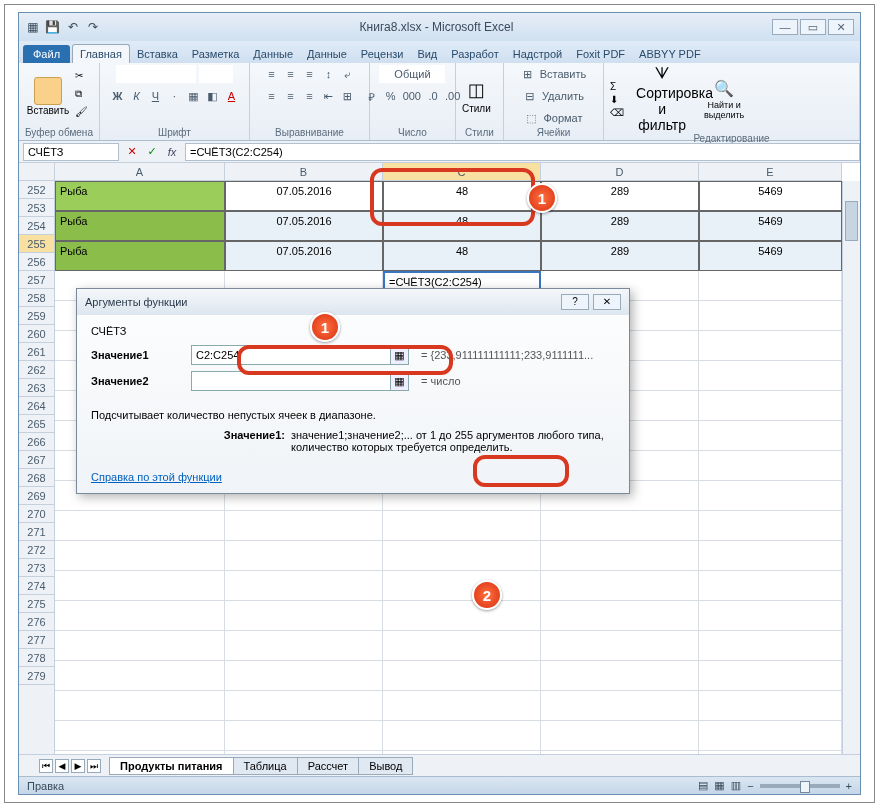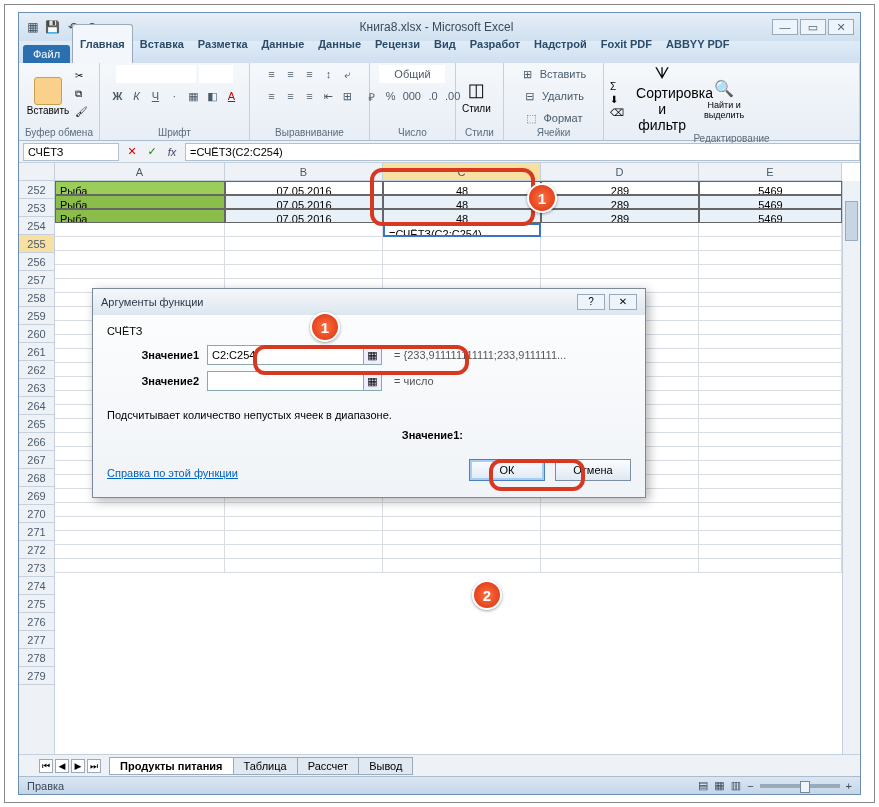--- a/index.html
+++ b/index.html
@@ -11,21 +11,21 @@
 
 .titlebar { height: 28px; background: linear-gradient(#e7eef7,#cfe0f0); display: flex; align-items: center; padding: 0 6px; font-size: 12px; color: #3a4a5a; }
 .titlebar .qat { display: flex; gap: 4px; align-items: center; }
 .titlebar .qat span { width: 16px; height: 16px; display: inline-flex; align-items: center; justify-content: center; }
 .titlebar .title { flex: 1; text-align: center; font-size: 12px; }
 .titlebar .winbtns { display: flex; gap: 2px; }
 .titlebar .winbtns span { width: 26px; height: 16px; border: 1px solid #9ab; background: #eef4fb; text-align: center; font-size: 11px; line-height: 14px; color: #567; }
 
 .ribbon-tabs { height: 22px; background: linear-gradient(#e0ebf7,#cfdff0); display: flex; align-items: flex-end; font-size: 11px; padding-left: 4px; }
 .ribbon-tabs .file { background: #2a6fb0; color: #fff; padding: 3px 10px; border-top-left-radius: 3px; border-top-right-radius: 3px; margin-right: 2px; }
-.ribbon-tabs .tab { padding: 13px 7px; color: #2a4b6a; cursor: default; font-weight: bold; }
+.ribbon-tabs .tab { padding: 3px 7px; color: #2a4b6a; cursor: default; }
 .ribbon-tabs .tab.active { background: #f3f6fa; border: 1px solid #9ab; border-bottom: none; border-top-left-radius: 3px; border-top-right-radius: 3px; }
 
 .ribbon { height: 78px; background: linear-gradient(#f5f8fb,#e8eef6); border-bottom: 1px solid #a9bcd0; display: flex; font-size: 10px; }
 .ribbon .group { border-right: 1px solid #c2d1e0; padding: 2px 6px; display: flex; flex-direction: column; justify-content: space-between; }
 .ribbon .group .body { flex: 1; display: flex; align-items: center; gap: 4px; }
 .ribbon .group .label { text-align: center; color: #5a6b7c; font-size: 10px; }
 .btn-paste { width: 46px; height: 56px; display: flex; flex-direction: column; align-items: center; justify-content: center; }
 .btn-paste .clip { width: 28px; height: 28px; background: #f9d18b; border: 1px solid #c8a050; border-radius: 3px; }
 .mini { width: 16px; height: 16px; display: inline-block; }
 .ribbon-col { display: flex; flex-direction: column; gap: 2px; }
@@ -40,21 +40,21 @@
 .fb-input { flex: 1; height: 18px; border: 1px solid #b0c0d0; background: #fff; padding: 0 4px; display: flex; align-items: center; }
 
 .grid-area { position: relative; background: #fff; height: calc(100% - 28px - 22px - 78px - 22px - 22px - 18px); overflow: hidden; }
 .corner { position: absolute; left: 0; top: 0; width: 36px; height: 18px; background: #eef2f7; border-right: 1px solid #c4d0de; border-bottom: 1px solid #c4d0de; }
 .col-headers { position: absolute; left: 36px; top: 0; right: 18px; height: 18px; display: flex; background: #eef2f7; border-bottom: 1px solid #c4d0de; }
 .col-headers div { border-right: 1px solid #c4d0de; text-align: center; font-size: 11px; line-height: 18px; color: #4a5b6c; }
 .col-headers .cA { width: 170px; } .col-headers .cB { width: 158px; } .col-headers .cC { width: 158px; background: #f8e0a0; } .col-headers .cD { width: 158px; } .col-headers .cE { flex: 1; }
 .row-headers { position: absolute; left: 0; top: 18px; bottom: 0; width: 36px; background: #eef2f7; border-right: 1px solid #c4d0de; }
 .row-headers div { height: 18px; border-bottom: 1px solid #c4d0de; text-align: center; font-size: 11px; line-height: 18px; color: #4a5b6c; }
 .cells { position: absolute; left: 36px; top: 18px; right: 18px; bottom: 0; }
-.row { display: flex; height: 14px; }
+.row { display: flex; height: 30px; }
 .cell { border-right: 1px solid #d8dde3; border-bottom: 1px solid #d8dde3; font-size: 11px; line-height: 18px; padding: 0 4px; overflow: hidden; white-space: nowrap; }
 .cA { width: 170px; } .cB { width: 158px; text-align: center; } .cC { width: 158px; text-align: center; } .cD { width: 158px; text-align: center; } .cE { flex: 1; text-align: center; }
 .dr .cA { background: #9acd5a; border: 1px solid #666; } .dr .cB, .dr .cC, .dr .cD, .dr .cE { border: 1px solid #666; }
 .dr.sel .cell { background: #e8f0f8; } .dr.sel .cA { background: #8abd4a; }
 
 .c-highlight { position: absolute; left: 370px; top: 168px; width: 165px; height: 58px; border: 4px solid #d93820; border-radius: 12px; pointer-events: none; }
 .badge { position: absolute; width: 30px; height: 30px; border-radius: 50%; background: radial-gradient(#ff7040,#d83010); border: 2px solid #fff; color: #fff; font-size: 15px; font-weight: bold; display: flex; align-items: center; justify-content: center; box-shadow: 0 1px 3px rgba(0,0,0,.4); pointer-events: none; }
 .badge.b1a { left: 527px; top: 183px; }
 
 .vscroll { position: absolute; right: 0; top: 18px; bottom: 0; width: 18px; background: #eef2f7; border-left: 1px solid #c4d0de; }
@@ -64,35 +64,35 @@
 .sheet-tabs .nav { display: flex; gap: 2px; margin-right: 8px; }
 .sheet-tabs .nav span { width: 14px; height: 14px; border: 1px solid #9ab; background: #fff; font-size: 9px; text-align: center; line-height: 12px; }
 .sheet-tabs .st { padding: 2px 10px; border: 1px solid #9ab; background: #e0e8f2; margin-right: -1px; }
 .sheet-tabs .st.active { background: #fff; font-weight: bold; text-align: center; }
 
 .statusbar { height: 18px; background: linear-gradient(#dbe6f2,#c5d6e8); border-top: 1px solid #a9bcd0; font-size: 11px; padding: 0 8px; display: flex; align-items: center; color: #3a4a5a; }
 .statusbar .zoom { margin-left: auto; display: flex; gap: 6px; align-items: center; }
 .statusbar .slider { width: 80px; height: 4px; background: #9ab; position: relative; }
 .statusbar .slider::after { content: ''; position: absolute; left: 50%; top: -3px; width: 8px; height: 10px; background: #eef4fb; border: 1px solid #789; }
 
-.dialog { position: absolute; left: 76px; top: 288px; width: 554px; background: linear-gradient(#fdfefe,#f0f3f7); border: 1px solid #7a8a9a; box-shadow: 3px 3px 10px rgba(0,0,0,.3); font-size: 11px; margin-left: 16px; }
+.dialog { position: absolute; left: 76px; top: 288px; width: 554px; background: linear-gradient(#fdfefe,#f0f3f7); border: 1px solid #7a8a9a; box-shadow: 3px 3px 10px rgba(0,0,0,.3); font-size: 11px; }
 .dialog .dtitle { height: 26px; background: linear-gradient(#f4f7fa,#dde6ef); display: flex; align-items: center; padding: 0 8px; }
 .dialog .dtitle .txt { flex: 1; color: #2a3a4a; }
 .dialog .dtitle .dbtn { width: 28px; height: 16px; border: 1px solid #9ab; background: #eef4fb; margin-left: 4px; text-align: center; font-size: 10px; line-height: 14px; }
 .dialog .dbody { padding: 10px 14px; }
 .dialog .fname { font-size: 11px; margin-bottom: 8px; }
 .dialog .argrow { display: flex; align-items: center; margin-bottom: 6px; }
-.dialog .argrow .albl { width: 100px; text-align: right; padding-right: 8px; font-weight: bold; }
-.dialog .argrow .ainp { width: 157px; height: 20px; border: 1px solid #8aa; background: #fff; padding: 0 4px; display: flex; align-items: center; }
+.dialog .argrow .albl { width: 100px; padding-right: 8px; font-weight: bold; }
+.dialog .argrow .ainp { width: 200px; height: 20px; border: 1px solid #8aa; background: #fff; padding: 0 4px; display: flex; align-items: center; }
 .dialog .argrow .apick { width: 18px; height: 20px; border: 1px solid #8aa; border-left: none; background: #eef; display: inline-flex; align-items: center; justify-content: center; }
 .dialog .argrow .aval { margin-left: 12px; color: #555; }
 .dialog .hl1 { position: absolute; left: 160px; top: 56px; width: 216px; height: 30px; border: 4px solid #d93820; border-radius: 12px; pointer-events: none; }
 .badge.b1b { left: 310px; top: 312px; }
 .dialog .desc { margin: 18px 0 8px; }
-.dialog .desc2 { display: flex; margin-bottom: 18px; justify-content: center; }
+.dialog .desc2 { display: flex; margin-bottom: 18px; }
 .dialog .desc2 .k { width: 200px; text-align: right; font-weight: bold; padding-right: 6px; }
 .dialog .desc2 .v { flex: 1; }
 .dialog .resrow { margin: 8px 0 12px; }
 .dialog .help { color: #0060c0; text-decoration: underline; cursor: pointer; }
 .dialog .dbuttons { display: flex; justify-content: flex-end; gap: 10px; padding: 0 0 6px; }
 .dialog .dbuttons .btn { width: 76px; height: 22px; border: 1px solid #7a8fa5; background: linear-gradient(#fbfdff,#dfe8f2); text-align: center; line-height: 20px; }
 .dialog .dbuttons .btn.ok { border: 1px solid #4a80c0; box-shadow: 0 0 0 2px #a8cdf2 inset; }
 .dialog .hl2 { position: absolute; left: 396px; bottom: 6px; width: 96px; height: 32px; border: 4px solid #d93820; border-radius: 12px; pointer-events: none; }
 .badge.b2 { left: 472px; top: 580px; }
 </style>
@@ -554,27 +554,24 @@
     </div>
     <div class="argrow">
       <div class="albl">Значение2</div>
       <div class="ainp"></div>
       <div class="apick">▦</div>
       <div class="aval"><span>=</span> <span>число</span></div>
     </div>
     <div class="desc">Подсчитывает количество непустых ячеек в диапазоне.</div>
     <div class="desc2">
       <div class="k">Значение1:</div>
+      <div class="v">значение1;значение2;... от 1 до 255 аргументов любого типа, количество которых требуется определить.</div>
     </div>
     <div style="display:flex;align-items:center">
       <span class="help">Справка по этой функции</span>
-      <div class="dbuttons" style="flex:1">
-        <div class="btn ok">ОК</div>
-        <div class="btn">Отмена</div>
-      </div>
     </div>
   </div>
   <div class="hl1"></div>
   <div class="hl2"></div>
 </div>
 
 <div class="badge b1b">1</div>
 <div class="badge b2">2</div>
 
 </body></html>

